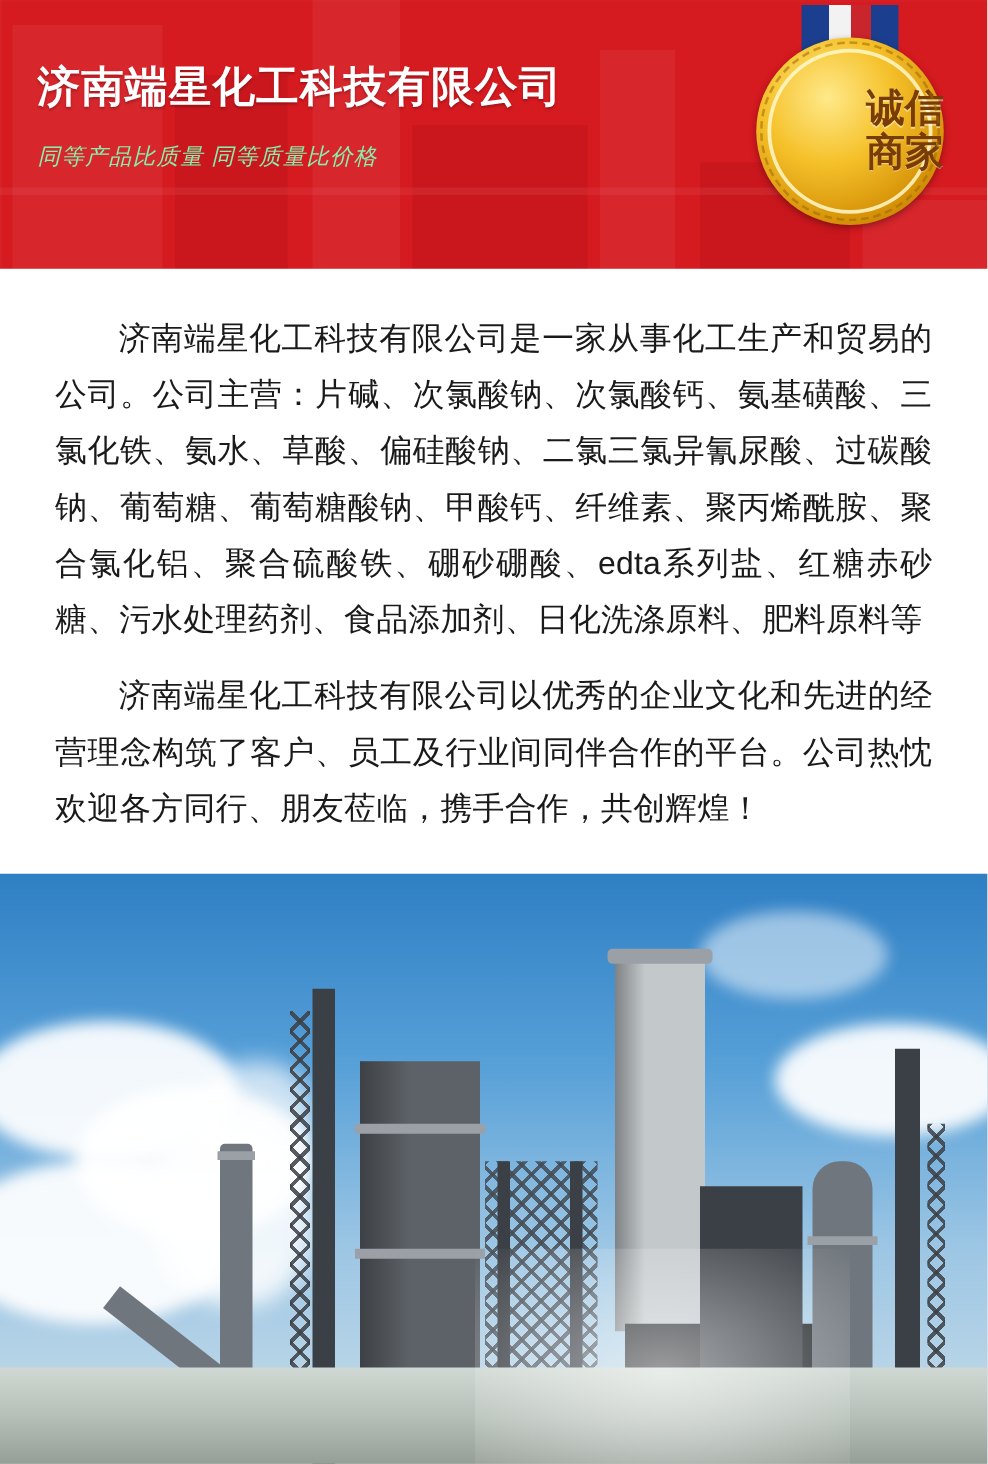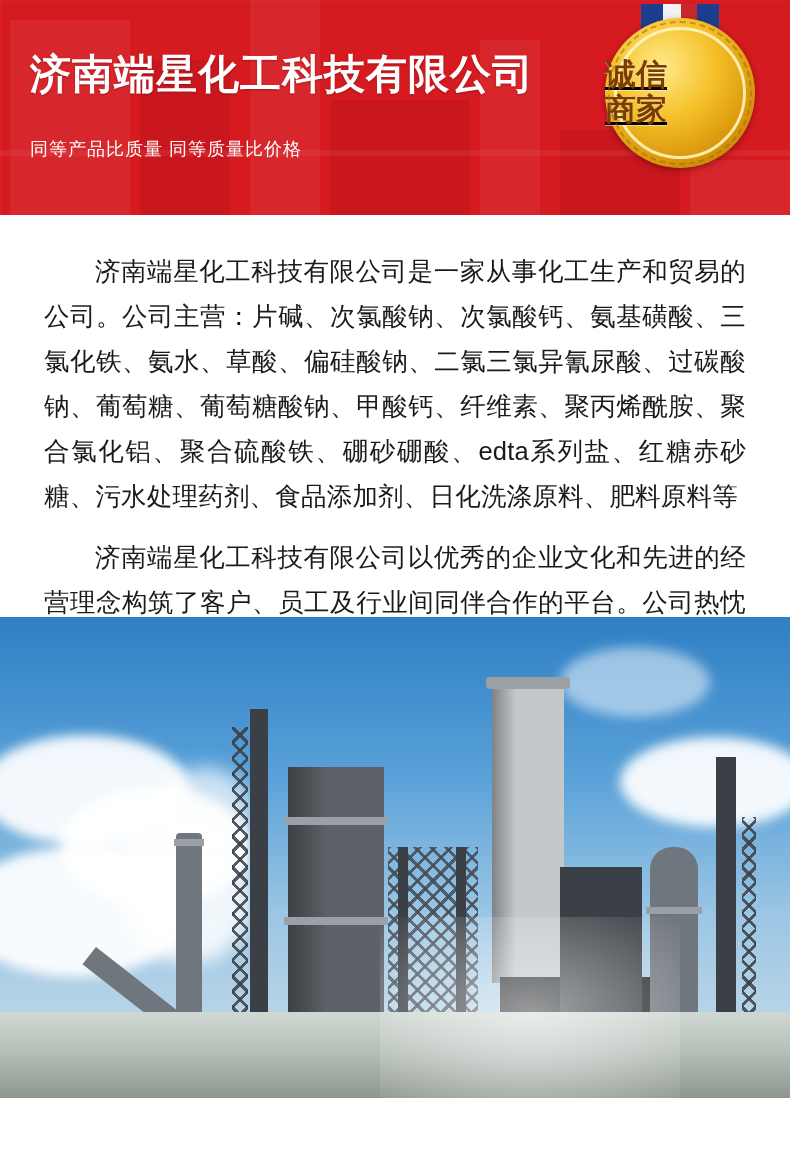--- a/index.html
+++ b/index.html
@@ -44,33 +44,34 @@
   .hb.dark { background: rgba(120,8,10,0.35); }
 
   .header-text {
     position: absolute;
     left: 30px;
     top: 52px;
     z-index: 5;
   }
   .company-name {
     color: #ffffff;
-    font-size: 41px;
+    font-size: 34px;
     font-weight: bold;
     letter-spacing: 1px;
     line-height: 1.1;
     text-shadow: 0 1px 2px rgba(0,0,0,0.25);
     white-space: nowrap;
   }
   .company-slogan {
-    margin-top: 40px;
-    color: #ffffff;
+    margin-top: 24px;
+    color: #86efac;
     font-size: 18px;
     letter-spacing: 1px;
     white-space: nowrap;
+    font-style: italic;
   }
 
   
   .badge-wrap {
     position: absolute;
     right: 26px;
     top: 4px;
     width: 168px;
     height: 196px;
     z-index: 6;
@@ -85,31 +86,30 @@
     background: linear-gradient(to right,
        #1b3e8f 0 22px,
        #f2f2f2 22px 40px,
        #c8262c 40px 56px,
        #1b3e8f 56px 78px);
     clip-path: polygon(0 0, 100% 0, 100% 100%, 50% 76%, 0 100%);
   }
   .medal {
     position: absolute;
     left: 50%;
-    top: 14px;
+    top: 26px;
     transform: translateX(-50%);
     width: 150px;
     height: 150px;
     border-radius: 50%;
     background: radial-gradient(circle at 38% 32%, #ffe98a 0%, #f5c12a 38%, #d69208 72%, #a96c04 100%);
     box-shadow: 0 2px 6px rgba(0,0,0,0.35);
     display: flex;
     align-items: center;
-    justify-content: flex-start;
-    text-decoration: underline;
+    justify-content: flex-end;
   }
   .medal::before {
     content: "";
     position: absolute;
     inset: 9px;
     border-radius: 50%;
     border: 3px solid rgba(255,248,200,0.85);
   }
   .medal::after {
     content: "";
@@ -126,21 +126,21 @@
     line-height: 1.12;
     text-align: center;
     text-shadow: 0 1px 0 rgba(255,255,255,0.45);
   }
 
   
   .content {
     padding: 34px 44px 20px 44px;
     box-sizing: border-box;
     width: 790px;
-    height: 402px;
+    height: 484px;
     background: #ffffff;
   }
   .para {
     color: #1a1a1a;
     font-size: 25.5px;
     line-height: 45px;
     text-indent: 2em;
     letter-spacing: 0.2px;
     margin: 0;
     text-align: justify;

